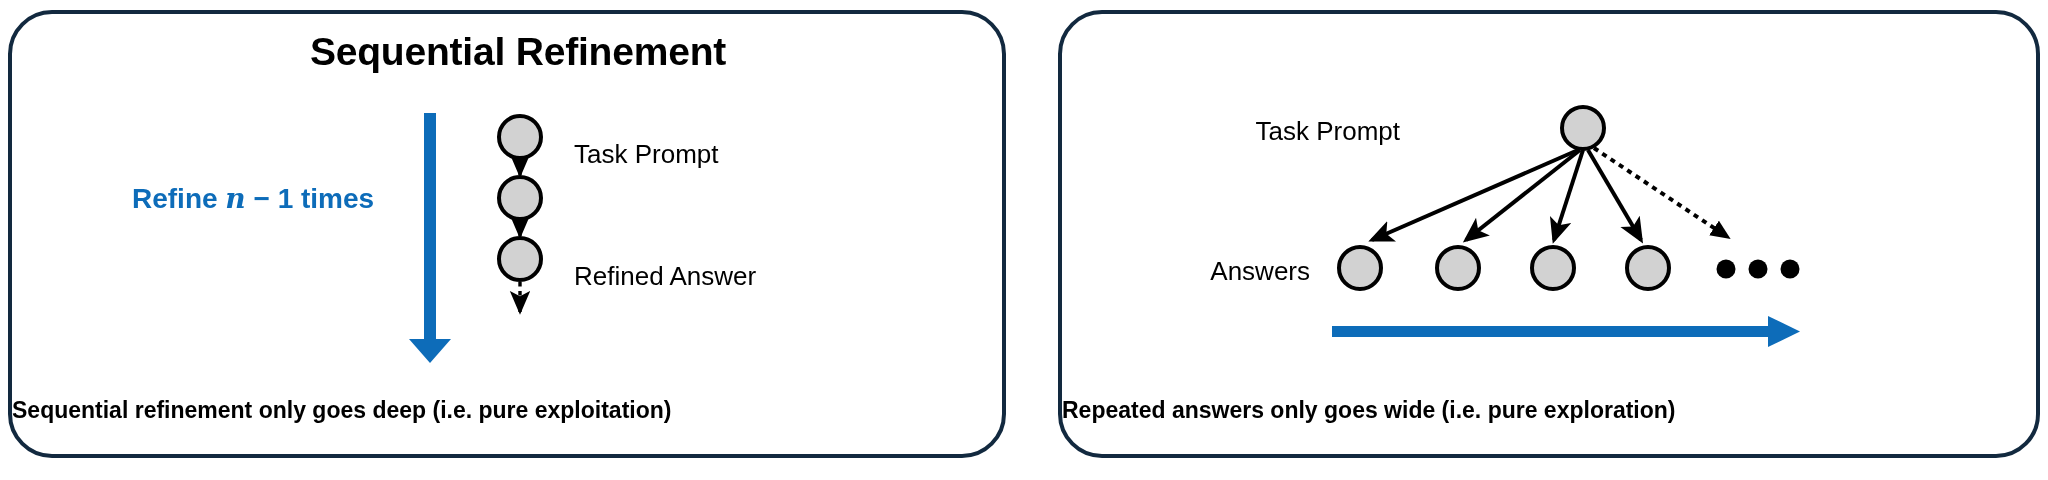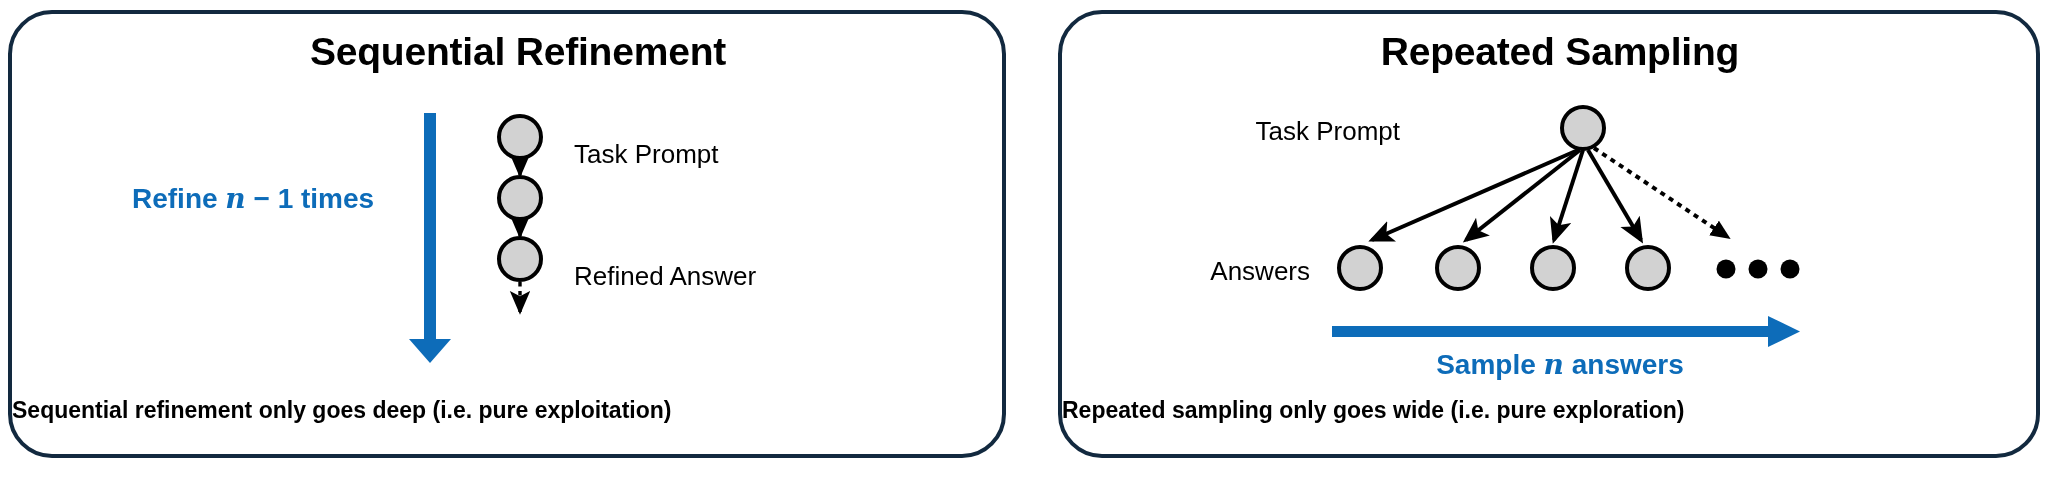--- a/index.html
+++ b/index.html
@@ -94,28 +94,26 @@
 
     <div class="blue-label" style="left:120px; top:168px;"><span>Refine </span><span class="mathvar">n</span><span> − 1 times</span></div>
 
     <div class="node-label" style="left:562px; top:125px;">Task Prompt</div>
     <div class="node-label" style="left:562px; top:247px;">Refined Answer</div>
 
     <div class="panel-caption">Sequential refinement only goes deep (i.e. pure exploitation)</div>
   </div>
 
   <div class="panel" id="panel-right">
-    <div class="panel-title">Repeated Sampling</div>
 
-    <div class="panel-caption">Repeated sampling only goes wide (i.e. pure exploration)</div>
+    <div class="panel-caption">Repeated answers only goes wide (i.e. pure exploration)</div>
   </div>
 
   <div class="node-label" style="left:1400px; top:116px; transform:translateX(-100%);">Task Prompt</div>
   <div class="node-label" style="left:1310px; top:256px; transform:translateX(-100%);">Answers</div>
-  <div class="blue-label" style="left:1560px; top:348px; transform:translateX(-50%);"><span>Sample </span><span class="mathvar">n</span><span> answers</span></div>
 
   <svg class="svg-layer" viewBox="0 0 2048 480">
     <defs>
       <marker id="arrow-black" markerWidth="9" markerHeight="9" refX="6.2" refY="3" orient="auto" markerUnits="strokeWidth">
         <path d="M0,0 L7,3 L0,6 L1.6,3 z" fill="#000000"></path>
       </marker>
       <marker id="arrow-black-big" markerWidth="8" markerHeight="8" refX="5.4" refY="2.8" orient="auto" markerUnits="strokeWidth">
         <path d="M0,0 L6.4,2.8 L0,5.6 L1.5,2.8 z" fill="#000000"></path>
       </marker>
       <marker id="arrow-black-tri" markerWidth="6" markerHeight="6" refX="3.6" refY="2.2" orient="auto" markerUnits="strokeWidth">

